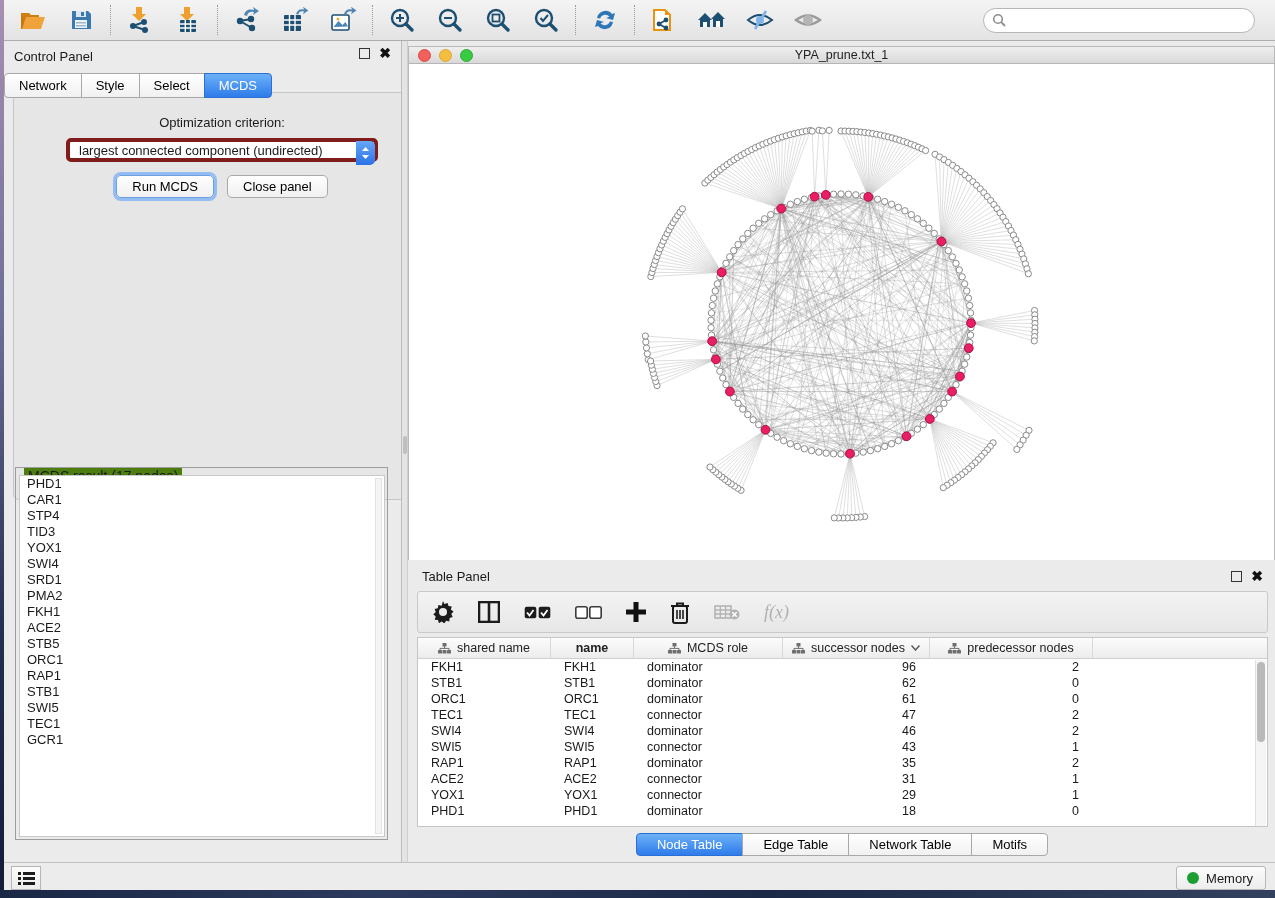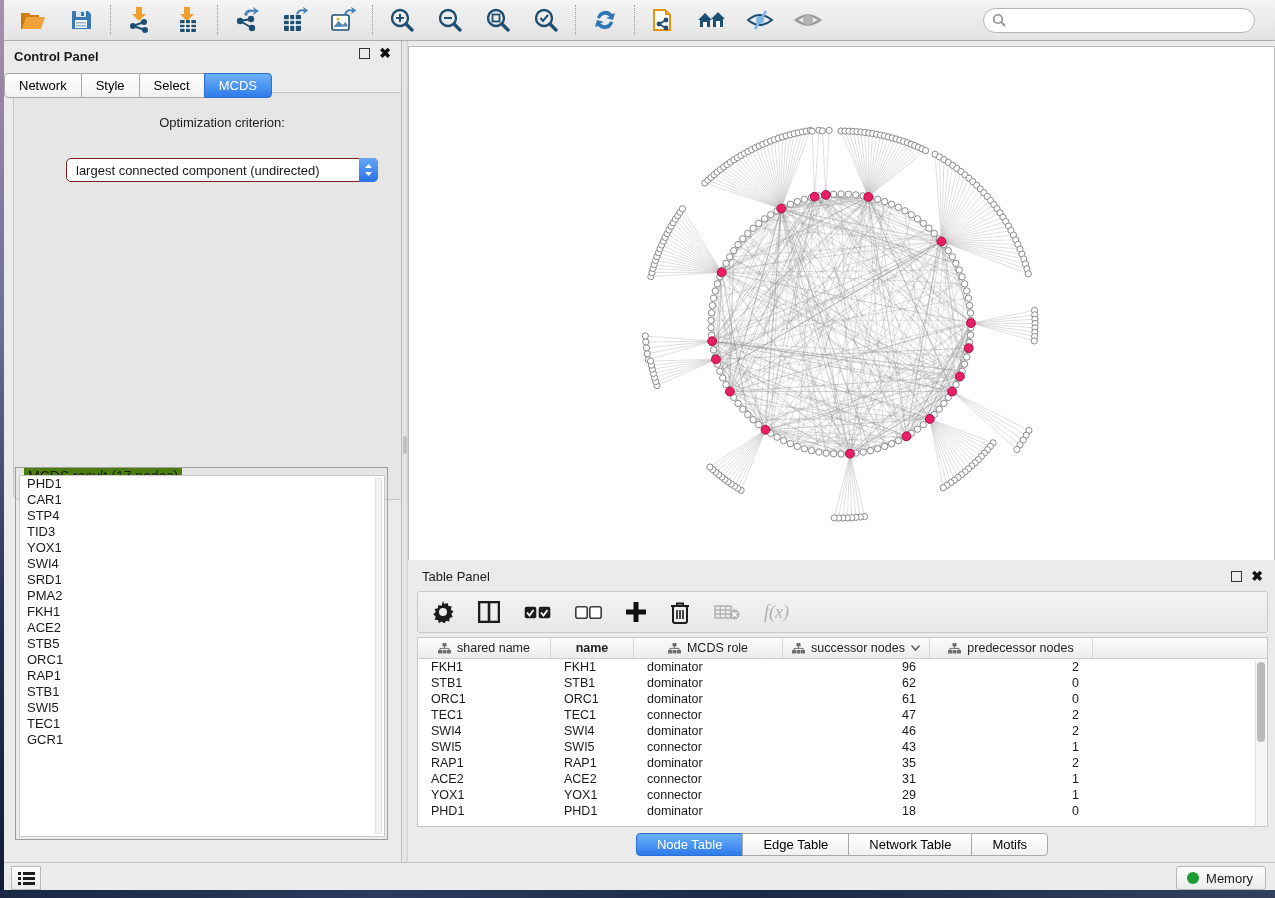--- a/index.html
+++ b/index.html
@@ -23,37 +23,37 @@
   .tb-btn { width:30px; height:30px; display:flex; align-items:center; justify-content:center; cursor:pointer; }
   .tb-btn svg { display:block; }
   .search-wrap { margin-left:auto; margin-right:10px; }
   .search-box { width:272px; height:25px; background:#fff; border:1px solid #b5b5b5; border-radius:13px;
     display:flex; align-items:center; padding:0 8px; }
   .search-box input { border:none; outline:none; flex:1; font-size:12px; background:transparent; margin-left:5px; }
 
   
   .control-panel { position:absolute; left:0; top:41px; width:397px; height:821px; background:#ebebeb; }
   .cp-header { position:relative; height:26px; }
-  .cp-title { position:absolute; left:10px; top:8px; font-size:13px;font-weight:bold; }
+  .cp-title { position:absolute; left:10px; top:8px; font-size:13px; }
   .win-btns { position:absolute; right:10px; top:7px; display:flex; gap:9px; align-items:center; }
   .float-btn { width:11px; height:11px; border:1.5px solid #333; background:transparent; cursor:pointer; }
   .close-btn { font-weight:bold; font-size:14px; line-height:11px; cursor:pointer; color:#111; }
 
   .cp-tabs { display:flex; justify-content:flex-start; gap:0; margin-top:6px; position:relative; z-index:2; }
   .tab-btn { padding:4px 14px; background:linear-gradient(#ffffff,#f1f1f1); border:1px solid #a8a8a8;
     font-size:13px; cursor:pointer; margin-right:-1px; }
   .tab-btn:first-child { border-radius:4px 0 0 4px; }
   .tab-btn:last-child { border-radius:0 4px 4px 0; }
   .tab-btn.active { background:linear-gradient(#6cb1f8,#2e7bea); color:#fff; border-color:#2a6fd4; }
 
   .cp-card { position:absolute; left:9px; top:51px; width:418px; height:408px; background:#e6e6e6;
     border:1px solid #c6c6c6; border-radius:6px; }
   .opt-label { text-align:center; margin-top:22px; font-size:13px; }
-  .dropdown { position:relative; margin:28px auto 0; width:312px; height:24px; background:#fff;
-    border:1px solid #7f1d1d; border-radius:5px; display:flex; align-items:center; cursor:pointer;text-align:center; }
+  .dropdown { position:relative; margin:8px auto 0; width:312px; height:24px; background:#fff;
+    border:4px solid #7f1d1d; border-radius:5px; display:flex; align-items:center; cursor:pointer;text-align:center; }
   .dropdown .dd-text { padding-left:9px; font-size:13px; }
   .dd-stepper { position:absolute; right:-1px; top:-1px; width:19px; height:24px; border-radius:0 5px 5px 0;
     background:linear-gradient(#65a7f7,#2a72e8); display:flex; flex-direction:column; align-items:center; justify-content:center; }
   .dd-stepper svg { display:block; }
   .cp-buttons { display:flex; justify-content:center; gap:13px; margin-top:13px; }
   .cp-btn { padding:3px 15px; font-size:13px; background:linear-gradient(#ffffff,#f0f0f0);
     border:1px solid #a9a9a9; border-radius:5px; cursor:pointer; }
   .cp-btn.focused { box-shadow:0 0 0 3px #93bdf2; border-color:#6f9fe0; }
 
   .result-group { position:absolute; left:11px; top:426px; width:373px; height:373px;
@@ -301,20 +301,24 @@
     <div class="cp-card">
       <div class="opt-label">Optimization criterion:</div>
       <div class="dropdown">
         <span class="dd-text">largest connected component (undirected)</span>
         <span class="dd-stepper">
           <svg width="9" height="14" viewBox="0 0 9 14">
               <path d="M4.5 1 L8 5 H1 z" fill="#fff"></path>
               <path d="M4.5 13 L1 9 H8 z" fill="#fff"></path>
             </svg>
         </span>
+      </div>
+      <div class="cp-buttons">
+        <button class="cp-btn focused">Run MCDS</button>
+        <button class="cp-btn">Close panel</button>
       </div>
     </div>
     <div class="result-group">
       <span class="result-legend">MCDS result (17 nodes)</span>
       <div class="result-list" id="result-list">
         <div class="result-scroll"></div>
       <div class="result-item">PHD1</div>
           <div class="result-item">CAR1</div>
           <div class="result-item">STP4</div>
           <div class="result-item">TID3</div>
@@ -333,20 +337,28 @@
           <div class="result-item">GCR1</div>
         </div>
     </div>
   </div>
 
   <div class="splitter-v">
     <div class="splitter-grip"></div>
   </div>
 
   <div class="network-window">
+    <div class="nw-titlebar">
+      <span class="nw-title">YPA_prune.txt_1</span>
+      <span class="traffic">
+        <span class="tl tl-red"></span>
+        <span class="tl tl-yellow"></span>
+        <span class="tl tl-green"></span>
+      </span>
+    </div>
     <div class="nw-canvas">
       <svg id="net-svg" width="865" height="495" viewBox="0 0 865 495">
           <line x1="372.1740279780993" y1="143.58399993226783" x2="355.5879172019785" y2="364.1722092687432" stroke="#8f8f8f" stroke-opacity="0.4" stroke-width="0.7"></line>
           <line x1="372.1740279780993" y1="143.58399993226783" x2="475.6864211180059" y2="381.4397672731382" stroke="#8f8f8f" stroke-opacity="0.4" stroke-width="0.7"></line>
           <line x1="372.1740279780993" y1="143.58399993226783" x2="324.6886533948394" y2="185.62238154732003" stroke="#8f8f8f" stroke-opacity="0.4" stroke-width="0.7"></line>
           <line x1="372.1740279780993" y1="143.58399993226783" x2="320.67462606729345" y2="326.13167001306505" stroke="#8f8f8f" stroke-opacity="0.4" stroke-width="0.7"></line>
           <line x1="372.1740279780993" y1="143.58399993226783" x2="546.9762810297159" y2="198.3332479806624" stroke="#8f8f8f" stroke-opacity="0.4" stroke-width="0.7"></line>
           <line x1="372.1740279780993" y1="143.58399993226783" x2="417.18111671422974" y2="388.1526255953115" stroke="#8f8f8f" stroke-opacity="0.4" stroke-width="0.7"></line>
           <line x1="372.1740279780993" y1="143.58399993226783" x2="560.6767874445212" y2="277.5009289755271" stroke="#8f8f8f" stroke-opacity="0.4" stroke-width="0.7"></line>
           <line x1="372.1740279780993" y1="143.58399993226783" x2="344.0972629643775" y2="354.7763479239327" stroke="#8f8f8f" stroke-opacity="0.4" stroke-width="0.7"></line>

